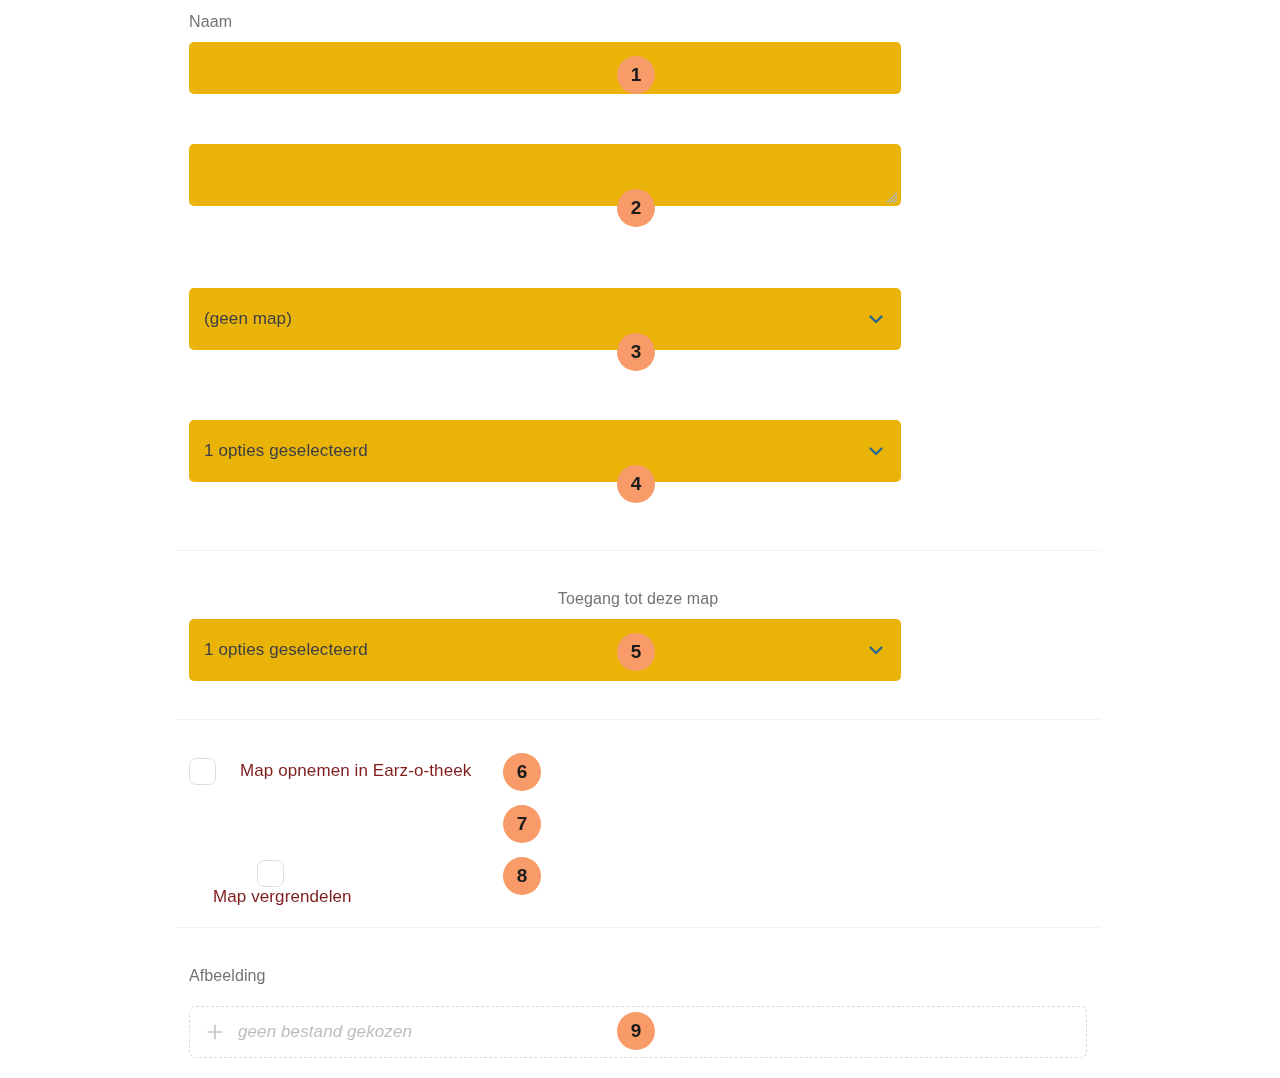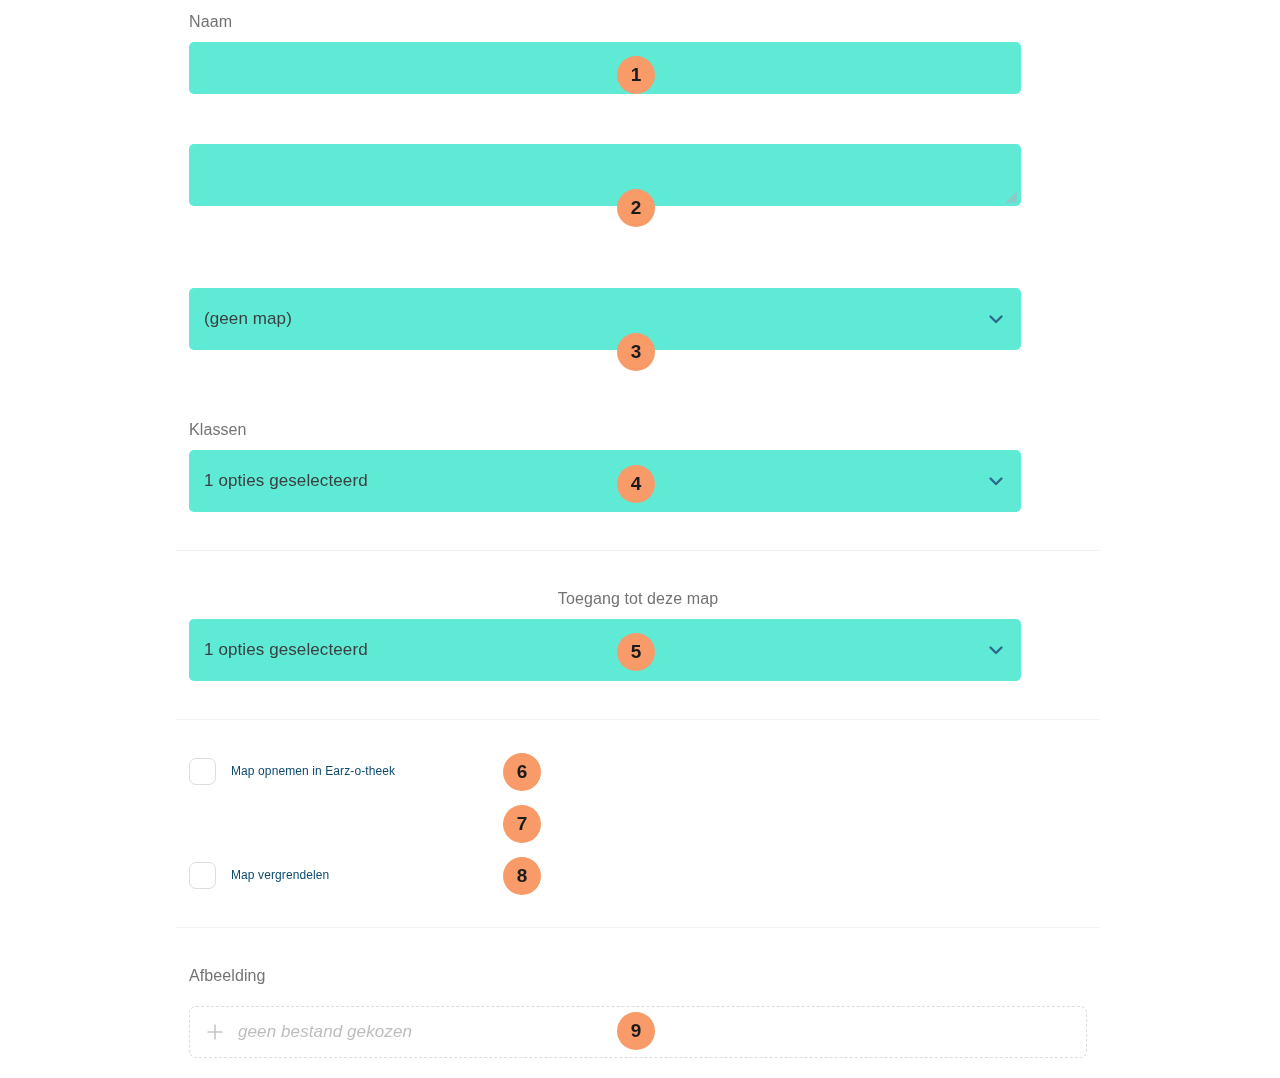--- a/index.html
+++ b/index.html
@@ -35,22 +35,22 @@
     font-size: 16px;
     line-height: 20px;
     color: #737373;
     letter-spacing: 0.1px;
     margin: 0 0 10px 0;
     white-space: nowrap;
   }
 
   .control {
     position: relative;
-    width: 832px;
-    background: #5eead4;
+    width: 712px;
+    background: #eab308;
     border: none;
     border-radius: 5px;
     box-sizing: border-box;
   }
 
   .control.text-input { height: 52px; }
   .control.textarea   { height: 62px; }
   .control.select     { height: 62px; }
 
   .control-value {
@@ -114,23 +114,23 @@
     flex: 0 0 auto;
     display: flex;
     align-items: center;
     justify-content: center;
   }
   .checkbox-box.checked {
     background: #2196ef;
     border-color: #2196ef;
   }
   .checkbox-label {
-    margin-left: 15px;
-    font-size: 12px;
-    color: #0c4a6e;
+    margin-left: 24px;
+    font-size: 17px;
+    color: #7f1d1d;
     letter-spacing: 0.1px;
     white-space: nowrap;
   }
 
   
   .upload-zone {
     position: absolute;
     left: 189px;
     width: 898px;
     height: 52px;
@@ -205,21 +205,20 @@
       <span class="control-value">(geen map)</span>
       <span class="chevron">
         <svg width="20" height="20" viewBox="0 0 20 20">
           <path d="M4.5 7.5 L10 13 L15.5 7.5" stroke="#2d6a8f" stroke-width="2.4" fill="none" stroke-linecap="round" stroke-linejoin="round"></path>
         </svg>
       </span>
     </div>
   </div>
 
   <div class="field" style="top:420px;">
-    <div class="field-label">Klassen</div>
     <div class="control select">
       <span class="control-value">1 opties geselecteerd</span>
       <span class="chevron">
         <svg width="20" height="20" viewBox="0 0 20 20">
           <path d="M4.5 7.5 L10 13 L15.5 7.5" stroke="#2d6a8f" stroke-width="2.4" fill="none" stroke-linecap="round" stroke-linejoin="round"></path>
         </svg>
       </span>
     </div>
   </div>
 
@@ -238,21 +237,21 @@
   </div>
 
   <div class="divider" style="top:719px;"></div>
 
   <div class="checkbox-row" style="top:756px;">
     <span class="checkbox-box"></span>
     <span class="checkbox-label">Map opnemen in Earz-o-theek</span>
   </div>
 
 
-  <div class="checkbox-row" style="top:860px;">
+  <div class="checkbox-row" style="top:860px;flex-direction:column;">
     <span class="checkbox-box"></span>
     <span class="checkbox-label">Map vergrendelen</span>
   </div>
 
   <div class="divider" style="top:927px;"></div>
 
   <div class="field" style="top:966px;">
     <div class="field-label">Afbeelding</div>
   </div>
   <div class="upload-zone" style="top:1006px;">

